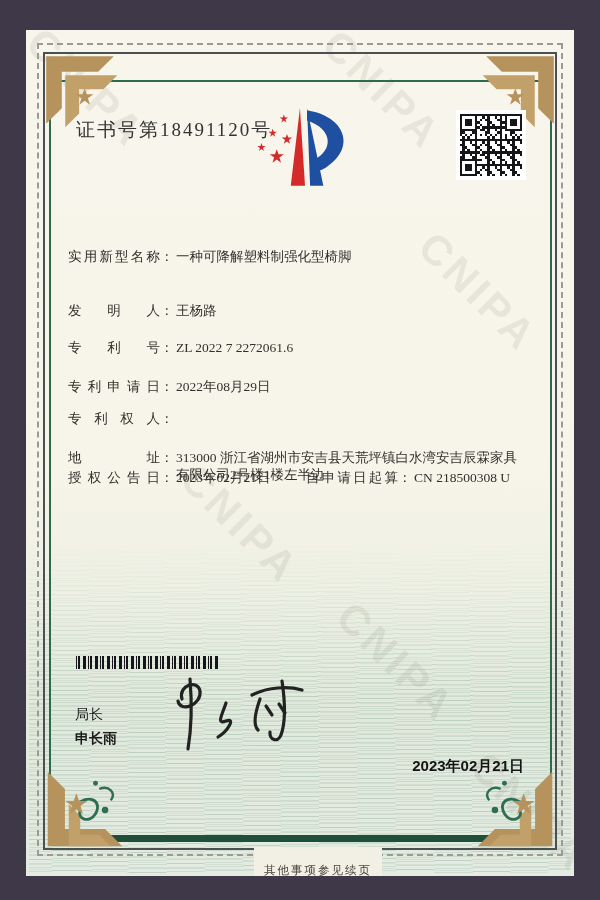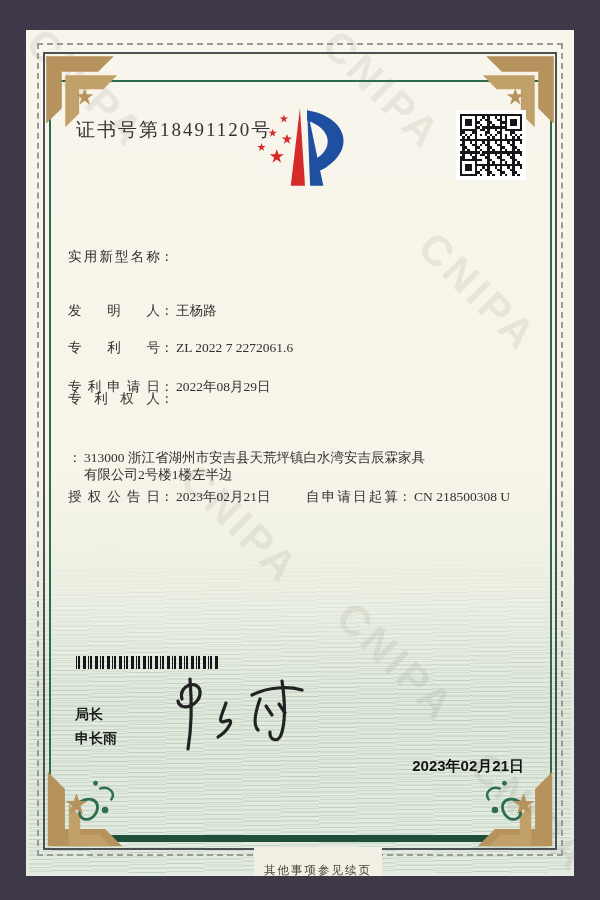--- a/index.html
+++ b/index.html
@@ -35,31 +35,31 @@
   .cert-no{position:absolute;left:50px;top:87px;font-size:19px;color:#333;letter-spacing:2px;}
   .logo{position:absolute;left:222px;top:72px;width:112px;height:96px;}
   .qrbox{position:absolute;left:430px;top:80px;width:70px;height:70px;background:#fff;padding:0;}
   .qrbox svg{position:absolute;left:4px;top:4px;}
   .title{position:absolute;left:0;right:0;top:176px;text-align:center;font-size:30px;font-weight:bold;
          letter-spacing:7px;color:#151515;}
   .row{position:absolute;left:42px;display:flex;font-size:13.5px;color:#33312d;line-height:17px;}
   .lbl{display:inline-block;width:92px;text-align:justify;text-align-last:justify;flex:0 0 92px;}
   .colon{display:inline-block;width:16px;flex:0 0 16px;}
   .val{display:inline-block;max-width:352px;}
-  .r-name{top:218px}.r-inv{top:272px}.r-pat{top:309px}.r-fil{top:348px}.r-own{top:360px}
-  .r-addr{top:419px}.r-grant{top:458px}
+  .r-name{top:218px}.r-inv{top:272px}.r-pat{top:309px}.r-fil{top:348px}.r-own{top:380px}
+  .r-addr{top:419px}.r-grant{top:439px}
   .pair1{display:flex;width:238px;flex:0 0 238px;}
   .pair2{display:flex;}
   .paras{position:absolute;left:42px;width:472px;top:487px;font-size:12.6px;line-height:21px;
          color:#2a2823;text-align:justify;}
   .paras p{margin:0;text-indent:2em;}
   .barcode{position:absolute;left:50px;top:626px;width:168px;height:13px;font-size:0;}
   .barcode i{display:inline-block;height:100%;background:#16161a;}
   .dir-label{position:absolute;left:49px;top:676px;font-family:"Liberation Sans","DejaVu Sans",sans-serif;
-             font-size:14px;font-weight:700;color:#1c1c1c;}
+             font-size:14px;font-weight:400;color:#1c1c1c;}
   .dir-name{position:absolute;left:49px;top:700px;font-family:"Liberation Sans","DejaVu Sans",sans-serif;
             font-size:14px;font-weight:600;color:#1c1c1c;}
   .sig{position:absolute;left:138px;top:642px;width:170px;height:82px;}
   .g-date{position:absolute;right:50px;top:727px;font-family:"Liberation Sans","DejaVu Sans",sans-serif;
           font-size:15px;font-weight:600;color:#141414;}
   .page-info{position:absolute;left:0;right:0;top:783px;text-align:center;font-size:11.5px;color:#33312d;}
   .note-wrap{position:absolute;left:20px;right:20px;top:817px;text-align:center;z-index:5;}
   .note-text{display:inline-block;padding:16px 10px;background:#f2efe4;font-size:11.5px;color:#4a463d;
              letter-spacing:2px;margin-left:36px;}
 </style>
@@ -476,20 +476,21 @@
           <rect x="18" y="24" width="1" height="1" fill="#16161a"></rect>
           <rect x="21" y="24" width="1" height="1" fill="#16161a"></rect>
           <rect x="23" y="24" width="1" height="1" fill="#16161a"></rect>
         </svg>
     </div>
 
 
     <div class="row r-name">
       <span class="lbl">实用新型名称</span>
         <span class="colon">：</span>
+        <span class="val">一种可降解塑料制强化型椅脚</span>
     </div>
     <div class="row r-inv">
       <span class="lbl">发明人</span>
         <span class="colon">：</span>
         <span class="val">王杨路</span>
     </div>
     <div class="row r-pat">
       <span class="lbl">专利号</span>
         <span class="colon">：</span>
         <span class="val">ZL 2022 7 2272061.6</span>
@@ -497,20 +498,21 @@
     <div class="row r-fil">
       <span class="lbl">专利申请日</span>
         <span class="colon">：</span>
         <span class="val">2022年08月29日</span>
     </div>
     <div class="row r-own">
       <span class="lbl">专利权人</span>
         <span class="colon">：</span>
     </div>
     <div class="row r-addr">
+      <span class="lbl">地址</span>
         <span class="colon">：</span>
         <span class="val">313000 浙江省湖州市安吉县天荒坪镇白水湾安吉辰霖家具有限公司2号楼1楼左半边</span>
     </div>
     <div class="row r-grant">
       <span class="pair1">
         <span class="lbl">授权公告日</span>
           <span class="colon">：</span>
           <span class="val">2023年02月21日</span>
       </span>
       <span class="pair2">

